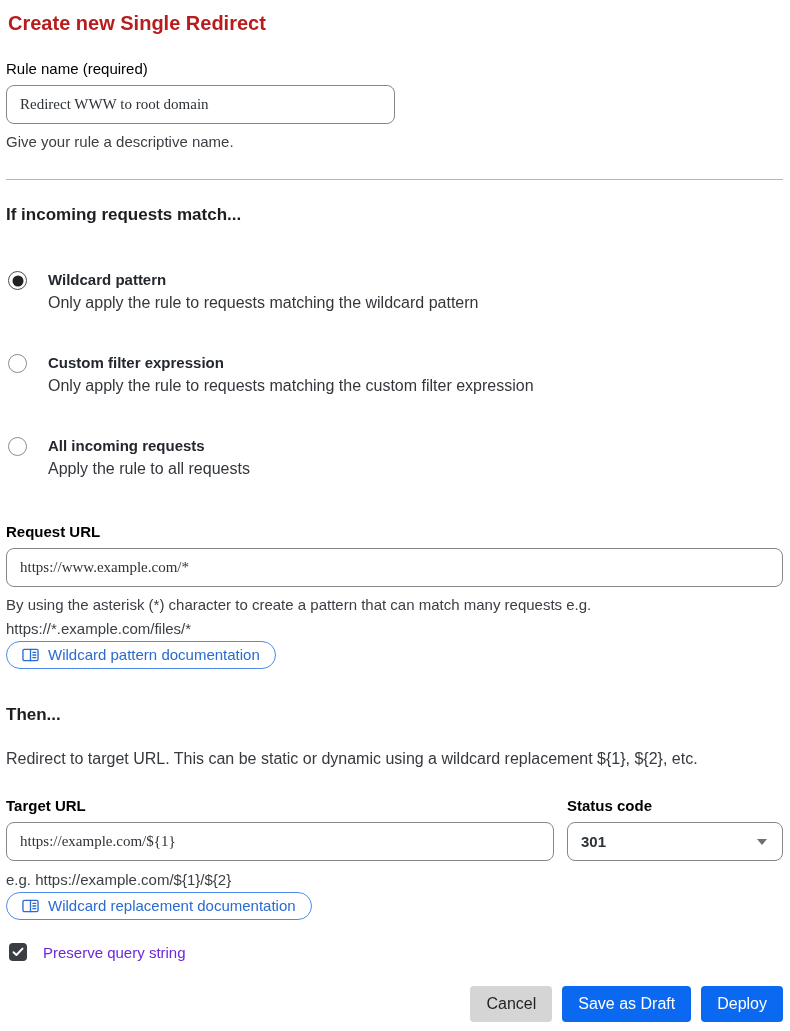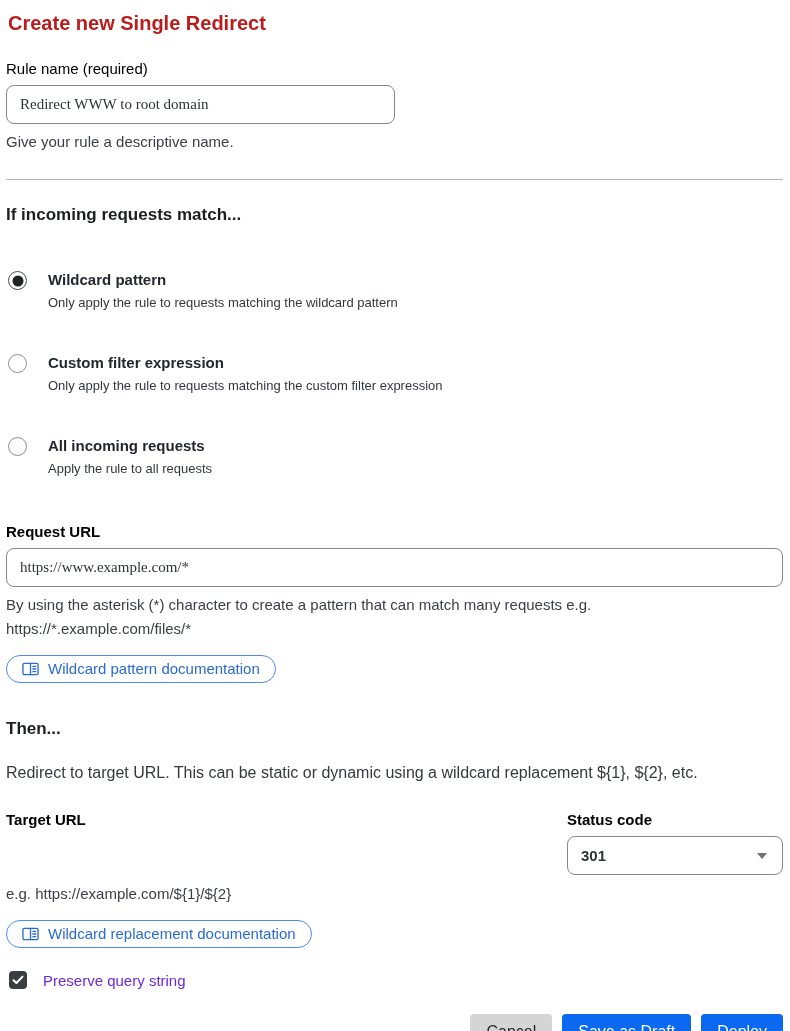--- a/index.html
+++ b/index.html
@@ -91,33 +91,32 @@
     background: #202224;
   }
   .radio-texts { margin-left: 21px; }
   .radio-label {
     font-size: 15px;
     line-height: 22px;
     font-weight: 700;
     color: #24282e;
   }
   .radio-desc {
-    font-size: 13px;
+    font-size: 16px;
     line-height: 23px;
     color: #33373c;
   }
 
   .url-label { margin-top: 42px; font-weight: 700; }
   .plain-label { font-weight: 700; }
 
   .doc-pill {
     display: inline-flex;
     align-items: center;
     gap: 9px;
-    margin-top: 14px;
     padding: 4px 15px 5px 15px;
     font-family: "Liberation Sans", sans-serif;
     font-size: 15px;
     color: #2a6bd0;
     background: #ffffff;
     border: 1px solid #4f8bef;
     border-radius: 999px;
     cursor: pointer;
   }
   .doc-pill .book-icon { display: inline-flex; color: #2a6bd0; }
@@ -264,20 +263,21 @@
   <span>Wildcard pattern documentation</span>
 </button>
 
 <h2 class="section-heading" style="margin-top:34px;">Then...</h2>
 
 <p class="then-para">Redirect to target URL. This can be static or dynamic using a wildcard replacement ${1}, ${2}, etc.</p>
 
 <div class="target-row">
   <div class="target-col">
     <label class="field-label plain-label">Target URL</label>
+    <input class="text-input" type="text" value="https://example.com/${1}" style="">
   </div>
   <div class="status-col">
     <label class="field-label plain-label">Status code</label>
     <div class="select-box">
       <span>301</span>
       <span class="caret-down"></span>
     </div>
   </div>
 </div>
 

